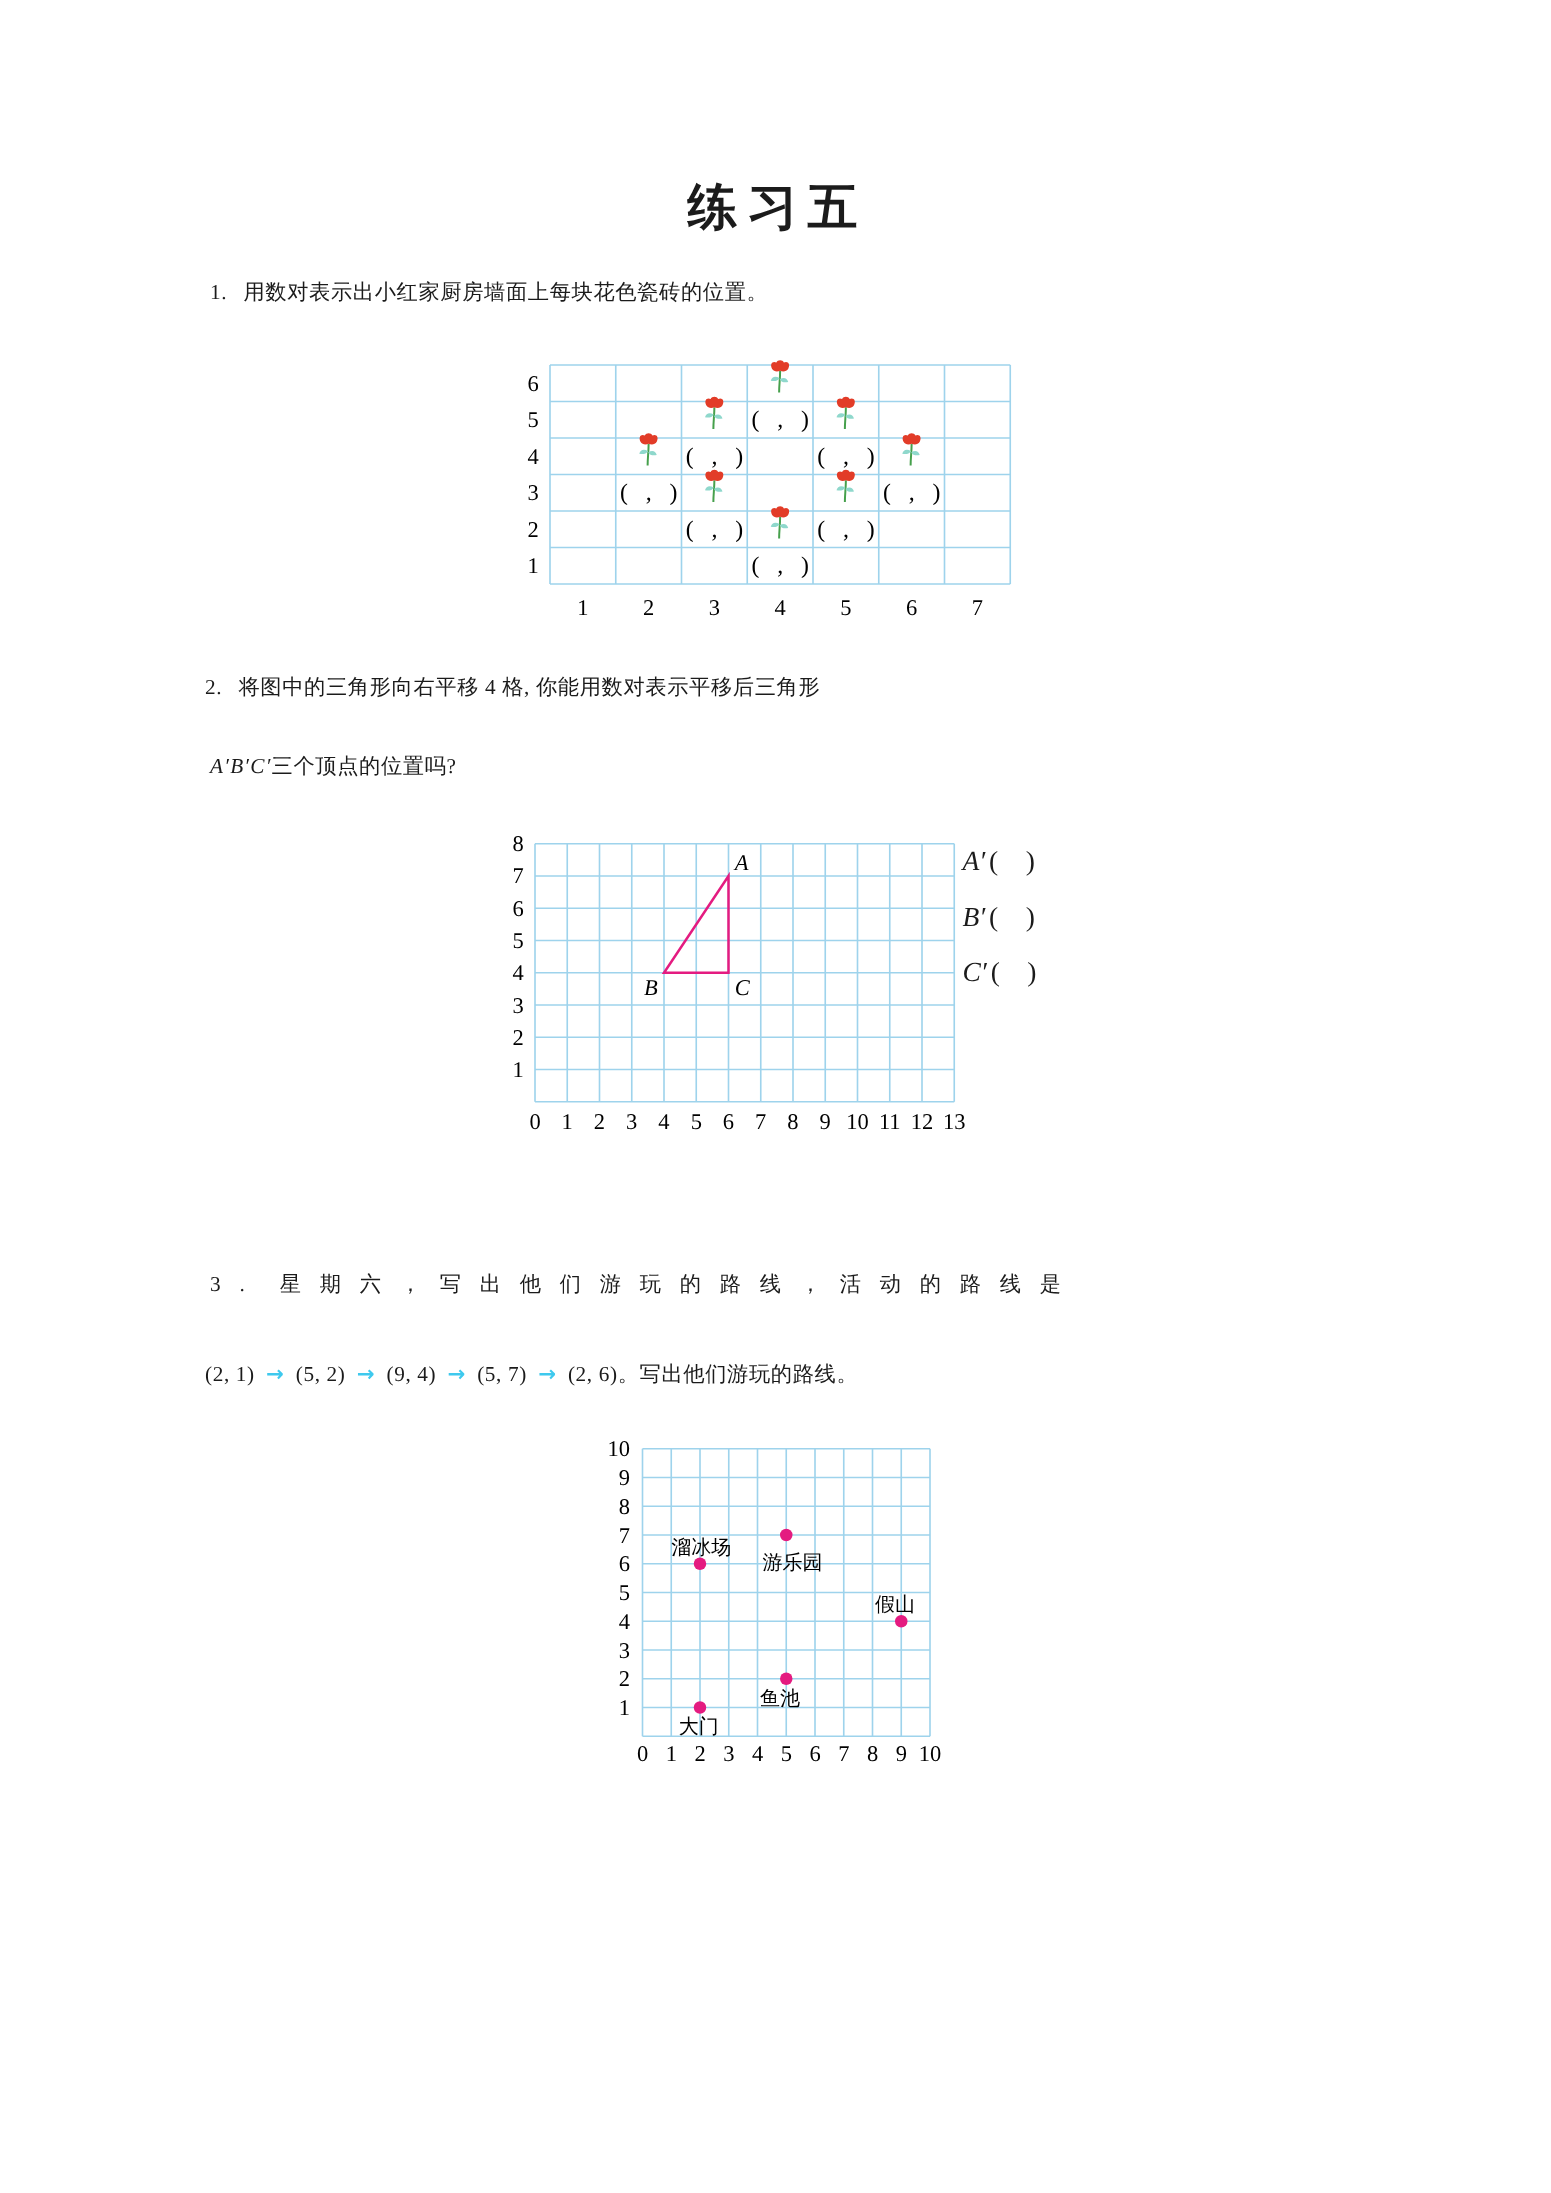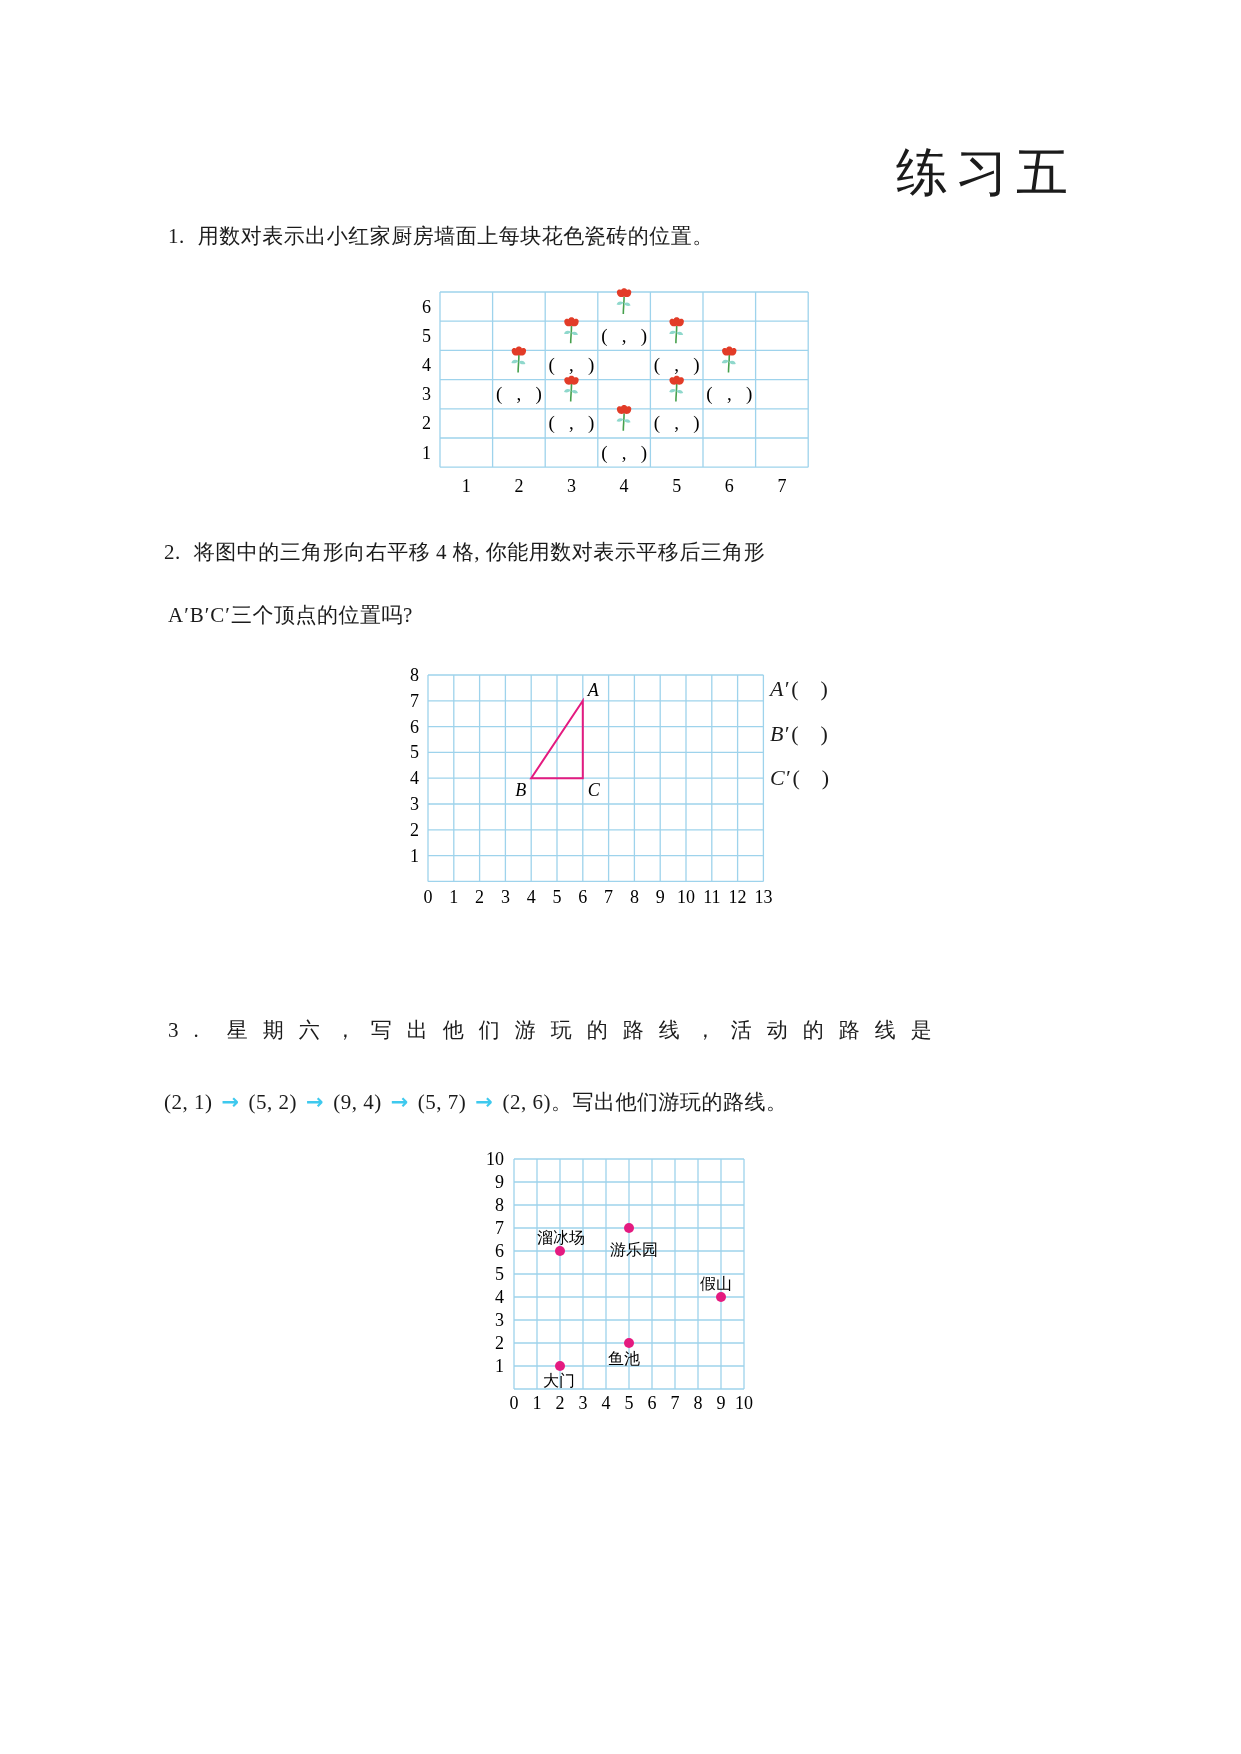--- a/index.html
+++ b/index.html
@@ -1,28 +1,28 @@
 <!DOCTYPE html>
 <html><head>
 <meta charset="utf-8">
 <style>
   *{margin:0;padding:0;box-sizing:border-box}
   html,body{background:#fff}
   body{width:1241px;height:1754px;position:relative;overflow:hidden;
        font-family:"Liberation Serif","DejaVu Serif",serif;color:#1b1b1b}
   .abs{position:absolute}
-  .title{left:168px;top:138px;width:908px;text-align:right;
-         font-size:52px;font-weight:normal;letter-spacing:8px}
-  .qline{font-size:21px;letter-spacing:.5px;white-space:nowrap}
+  .title{left:168px;top:138px;width:908px;text-align:center;
+         font-size:40px;font-weight:bold;letter-spacing:8px}
+  .qline{font-size:17px;letter-spacing:.5px;white-space:nowrap}
   .qnum{margin-right:13px}
   #q1line{left:168px;top:222px}
   #fig1{left:405px;top:285px}
   #q2line1{left:164px;top:538px}
   #q2line2{left:168px;top:601px}
-  .mathvar{letter-spacing:1px}
+  .mathvar{font-style:italic;letter-spacing:1px}
   #fig2{left:400px;top:665px}
   #q2answers{left:770px;top:676px;font-size:22px}
   .ansrow{height:44.5px;white-space:nowrap}
   .ansletter{font-style:italic;margin-right:3px}
   #q3line1{left:168px;top:1016px;letter-spacing:15px}
   #q3line2{left:164px;top:1088px}
   .arrow{font-weight:bold;margin:0 9px;font-family:"DejaVu Sans",sans-serif}
   #fig3{left:470px;top:1145px}
   svg{font-family:"Liberation Serif","DejaVu Serif",serif}
   svg text.axis{font-size:18px}

